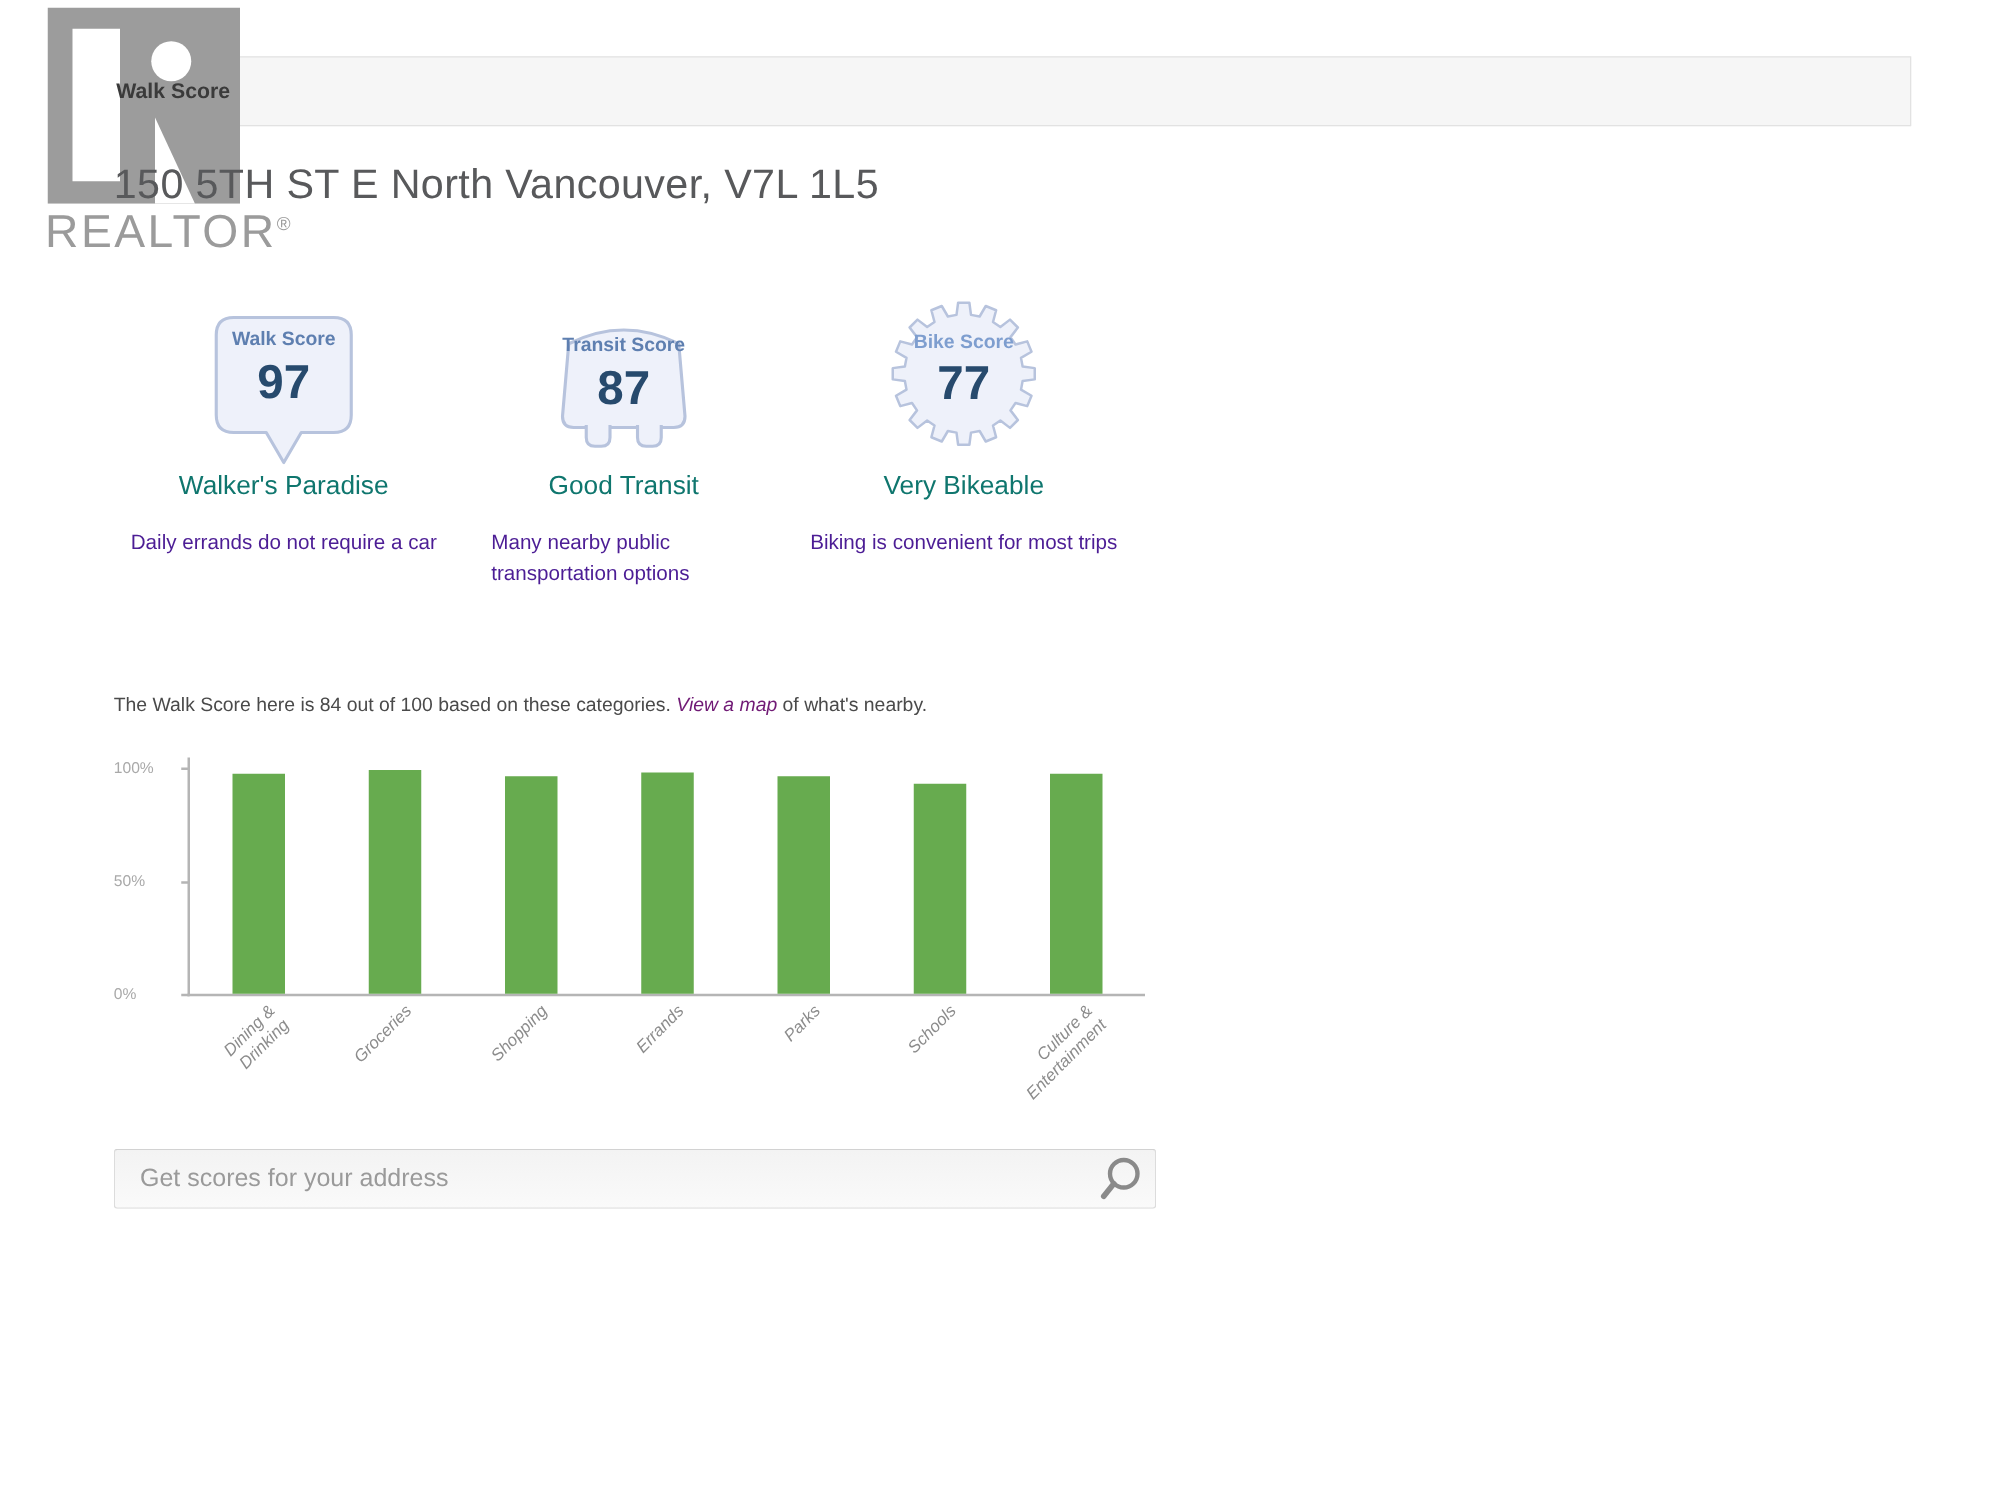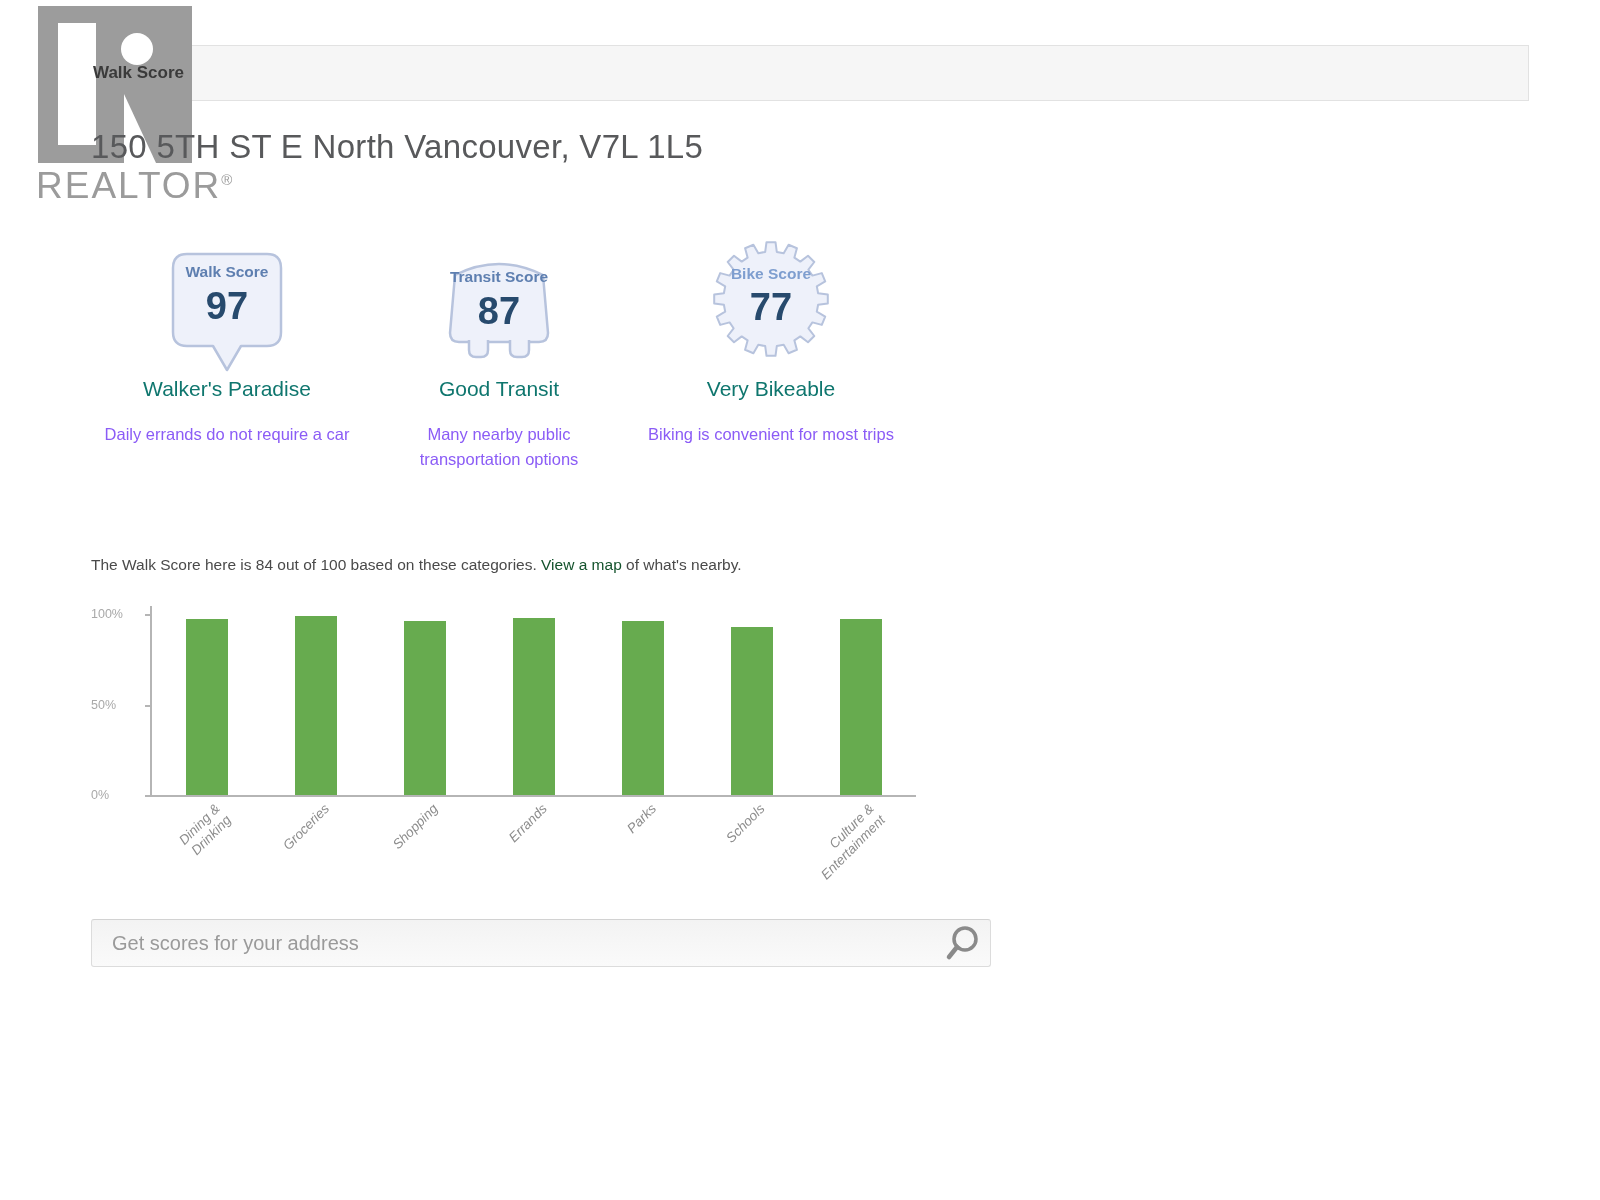--- a/index.html
+++ b/index.html
@@ -43,28 +43,28 @@
   }
   .badge-value{
     position:absolute;left:0;width:100%;text-align:center;
     font-weight:bold;color:#274a6d;line-height:52px;font-size:38px;
   }
   .walk  .badge-label{top:10px;}  .walk  .badge-value{top:28px;}
   .transit .badge-label{top:24px;color:#5e7fb0;} .transit .badge-value{top:42px;}
   .bike  .badge-label{top:27px;color:#7e9ecf;}  .bike  .badge-value{top:44px;}
   .score-rating{margin-top:7px;font-size:21px;font-weight:300;color:#0f766e;text-align:right;}
   .score-desc{
-    margin-top:21px;font-size:16.5px;font-weight:300;color:#8b5cf6;line-height:25px;text-align:center;
+    margin-top:21px;font-size:16.5px;font-weight:300;color:#4c1d95;line-height:25px;
   }
   .score-col:nth-child(1) .score-desc{max-width:268px;}
   .score-col:nth-child(2) .score-desc{max-width:212px;}
   .score-col:nth-child(3) .score-desc{max-width:262px;}
   
   .summary{position:absolute;left:91px;top:556px;font-size:15.5px;color:#4a4a4a;margin:0;}
-  .summary a{color:#14532d;text-decoration:none;cursor:pointer;}
+  .summary a{color:#701a75;text-decoration:none;cursor:pointer;font-style:italic;}
   
   .chart{position:absolute;left:91px;top:598px;width:840px;height:310px;}
   .y-col{position:absolute;left:0;top:0;width:50px;height:220px;}
   .ytick{position:absolute;right:0;width:50px;font-size:12.5px;color:#a9a9a9;line-height:16px;}
   .tick-mark{position:absolute;left:54px;width:6px;height:2px;background:#b5b5b5;}
   .axis-y{position:absolute;left:59px;top:8px;width:2px;height:191px;background:#b5b5b5;}
   .axis-x{position:absolute;left:59px;top:197px;width:766px;height:2px;background:#b5b5b5;}
   .bars{
     position:absolute;left:61px;top:16px;width:763px;height:181px;
     display:flex;align-items:flex-end;justify-content:space-around;
@@ -72,21 +72,21 @@
   .bar-slot{position:relative;flex:1;height:100%;display:flex;align-items:flex-end;justify-content:center;}
   .bar{width:42px;}
   .bar-label{
     position:absolute;top:187px;right:50%;margin-right:-6px;
     transform:rotate(-45deg);transform-origin:100% 0;
     white-space:pre;text-align:right;
     font-size:13.5px;font-style:italic;color:#8c8c8c;line-height:16px;
   }
   
   .search-box{
-    position:absolute;left:91px;top:919px;width:900px;height:48px;box-sizing:border-box;
+    position:absolute;left:91px;top:919px;width:834px;height:48px;box-sizing:border-box;
     background:linear-gradient(180deg,#f3f3f3,#fafafa);
     border:1px solid #dcdcdc;border-top-color:#d2d2d2;border-radius:3px;
   }
   .search-box input{
     position:absolute;left:0;top:0;width:100%;height:100%;box-sizing:border-box;
     background:transparent;border:none;outline:none;padding:0 50px 0 20px;
     font-family:"Liberation Sans","DejaVu Sans",sans-serif;
     font-size:20px;font-weight:300;color:#555;
   }
   .search-box input::placeholder{color:#9a9a9a;opacity:1;}

